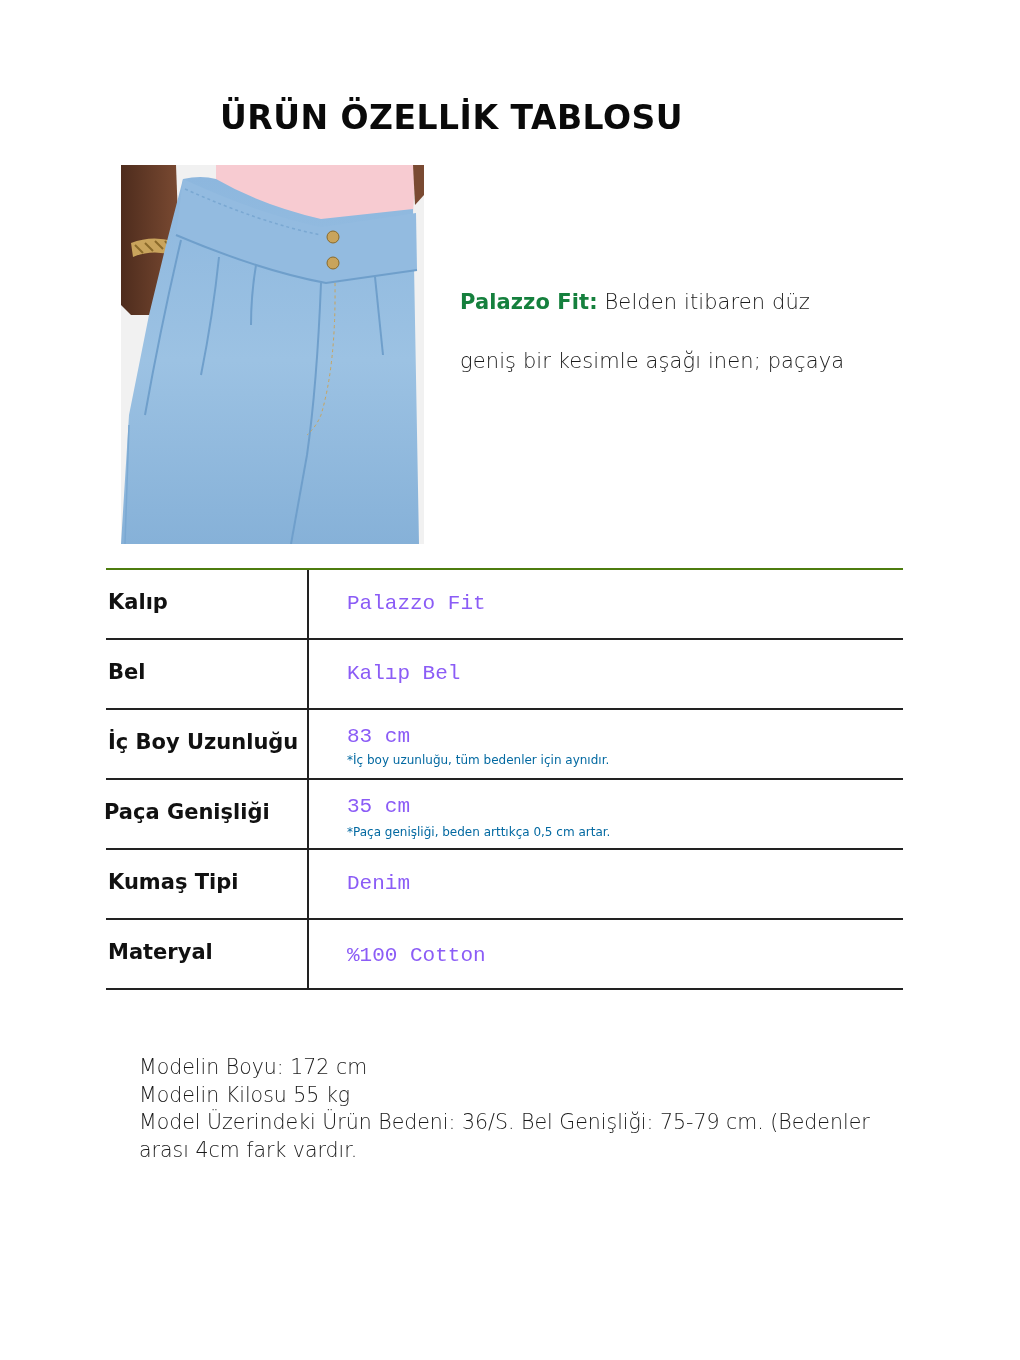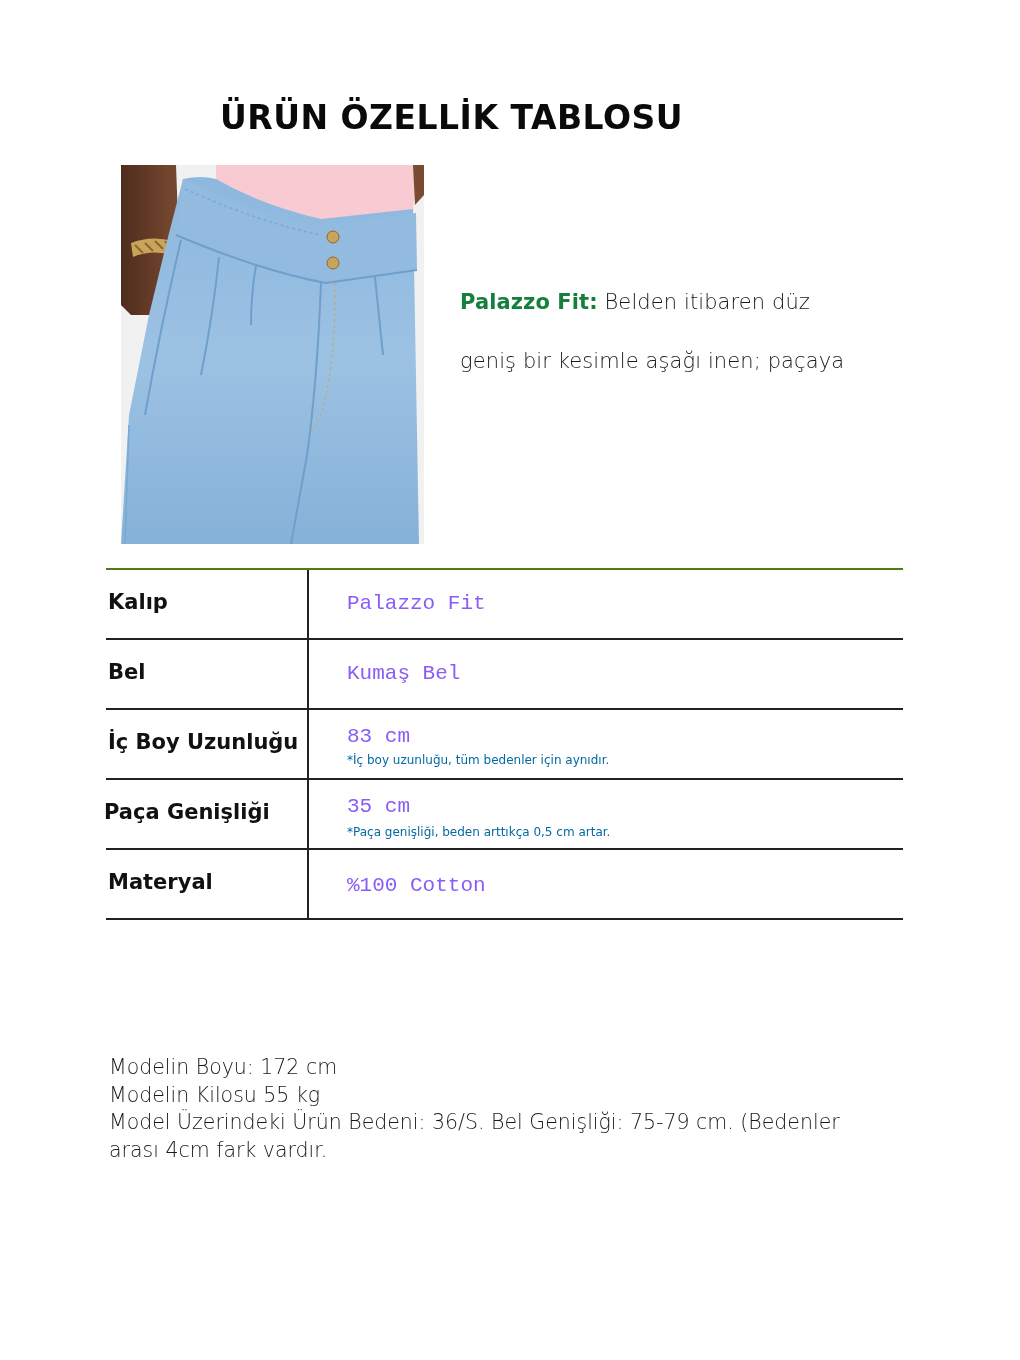--- a/index.html
+++ b/index.html
@@ -46,21 +46,21 @@
     .spec-note {
       position: absolute; left: 241px; top: 43px;
       font-family: "DejaVu Sans", sans-serif; font-size: 12px; color: #0369a1;
     }
 
     .model-info {
       position: absolute; left: 109px; top: 1054px; width: 820px;
       font-family: "DejaVu Sans", sans-serif; font-size: 20.5px; line-height: 27.5px;
       color: #1a1a1a; font-weight: 300;
     }
-    .model-info div { white-space: nowrap; }
+    .model-info div { white-space: nowrap; margin-left: 30px; }
   </style>
 </head>
 <body>
 
 <div class="title">ÜRÜN ÖZELLİK TABLOSU</div>
 
 <div class="photo">
   <svg width="303" height="379" viewBox="0 0 303 379" xmlns="http://www.w3.org/2000/svg">
     <defs>
       <linearGradient id="denimG" x1="0" y1="0" x2="0" y2="1">
@@ -115,33 +115,38 @@
 
 <div class="spec-table">
   <div class="spec-row">
     <div class="divider"></div>
     <div class="spec-label">Kalıp</div>
     <div class="spec-value">Palazzo Fit</div>
   </div>
   <div class="spec-row">
     <div class="divider"></div>
     <div class="spec-label">Bel</div>
-    <div class="spec-value">Kumaş Bel</div>
+    <div class="spec-value">Kalıp Bel</div>
   </div>
   <div class="spec-row">
     <div class="divider"></div>
     <div class="spec-label">İç Boy Uzunluğu</div>
     <div class="spec-value two-line">83 cm</div>
     <div class="spec-note">*İç boy uzunluğu, tüm bedenler için aynıdır.</div>
   </div>
   <div class="spec-row">
     <div class="divider"></div>
     <div class="spec-label" style="left:-2px;">Paça Genişliği</div>
     <div class="spec-value two-line">35 cm</div>
     <div class="spec-note" style="top:45px;">*Paça genişliği, beden arttıkça 0,5 cm artar.</div>
+  </div>
+  <div class="spec-row">
+    <div class="divider"></div>
+    <div class="spec-label">Kumaş Tipi</div>
+    <div class="spec-value">Denim</div>
   </div>
   <div class="spec-row">
     <div class="divider"></div>
     <div class="spec-label">Materyal</div>
     <div class="spec-value" style="top:24px;">%100 Cotton</div>
   </div>
 </div>
 
 <div class="model-info">
   <div>Modelin Boyu: 172 cm</div>

